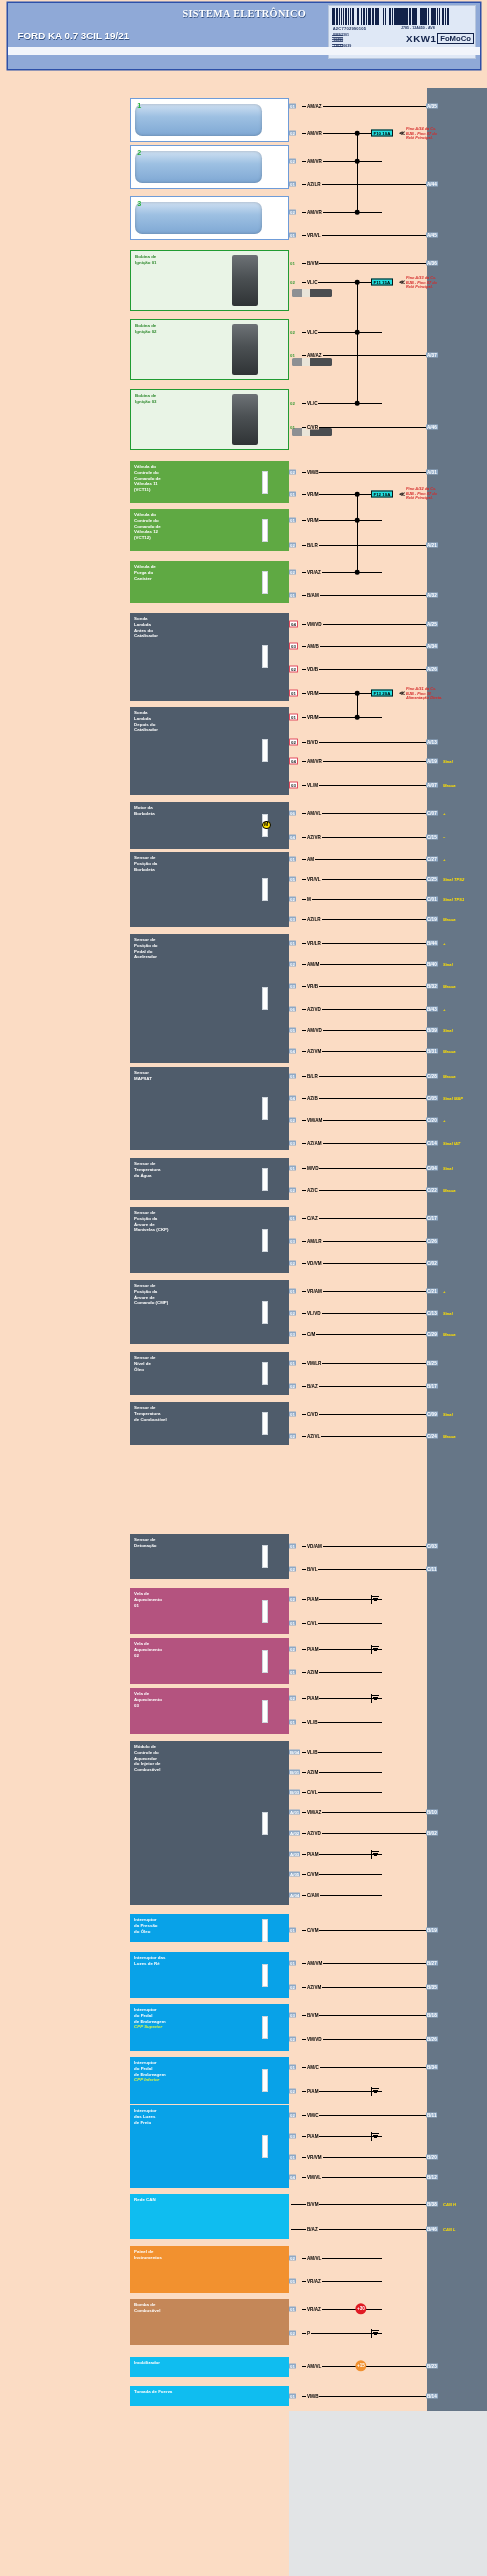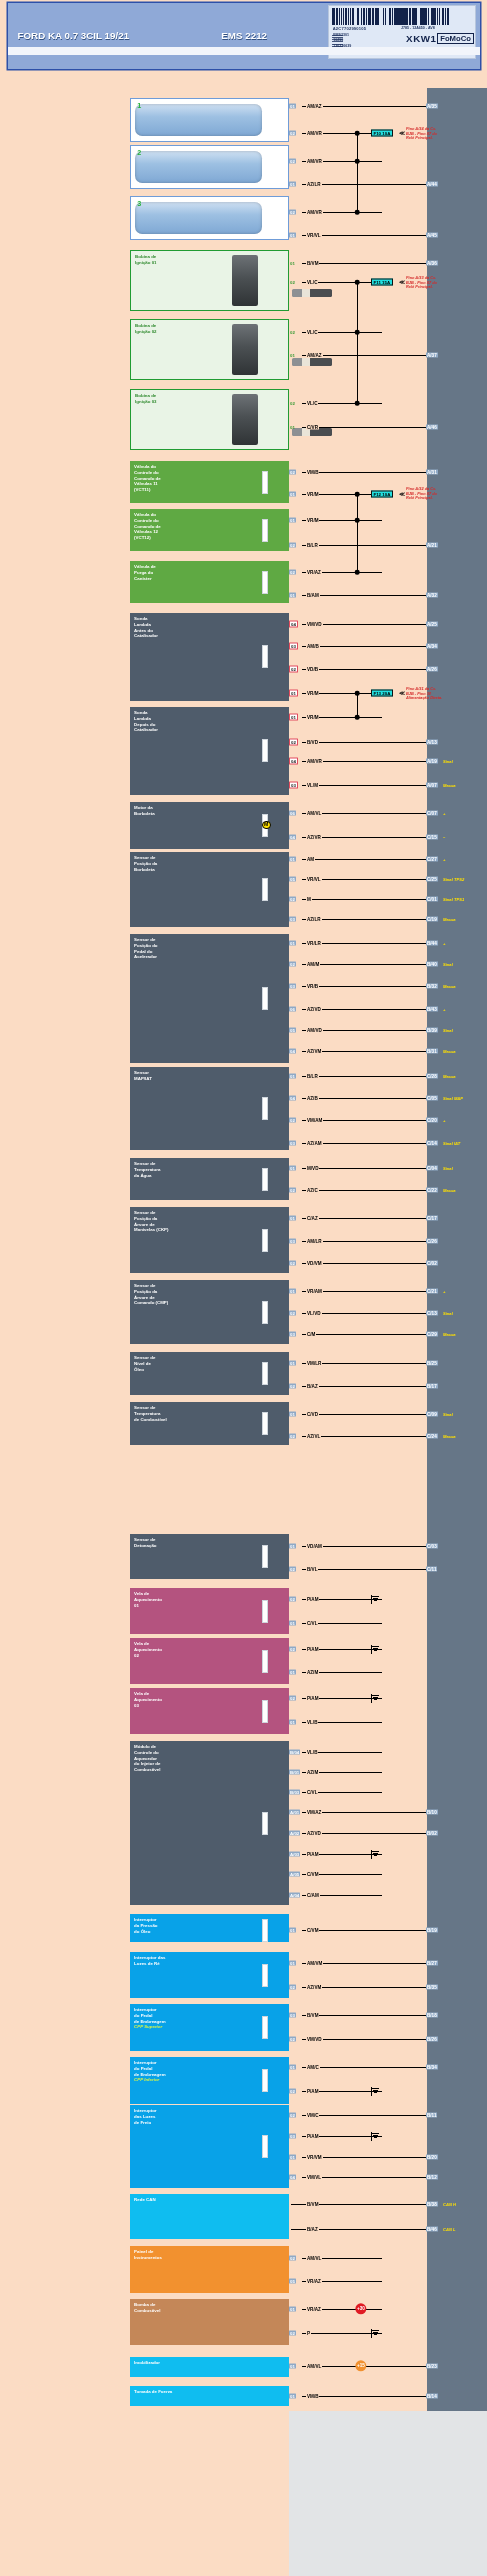--- a/index.html
+++ b/index.html
@@ -159,22 +159,22 @@
 </head>
 <body>
 
 <div id="page">
 
   <div class="ecu-rail"></div>
   <div class="grey-panel" style="top:2411px; height:1118px;"></div>
 
   <div class="header">
     <div class="rowtop">
+      <div class="h-title-center">SISTEMA ELETRÔNICO</div>
       <div class="h-model">FORD KA 0.7 3CIL 19/21</div>
-      <div class="h-ems">EMS 2212</div>
 
       <div class="bc-label">
         <div class="bc-bars" id="barcode">
             <i style="width: 0.5px; opacity: 1;"></i>
             <i style="width: 0.5px; opacity: 1;"></i>
             <i style="width: 1px; opacity: 1;"></i>
             <i style="width: 0.5px; opacity: 1;"></i>
             <i style="width: 1.5px; opacity: 1;"></i>
             <i style="width: 1.5px; opacity: 1;"></i>
             <i style="width: 1.5px; opacity: 1;"></i>

